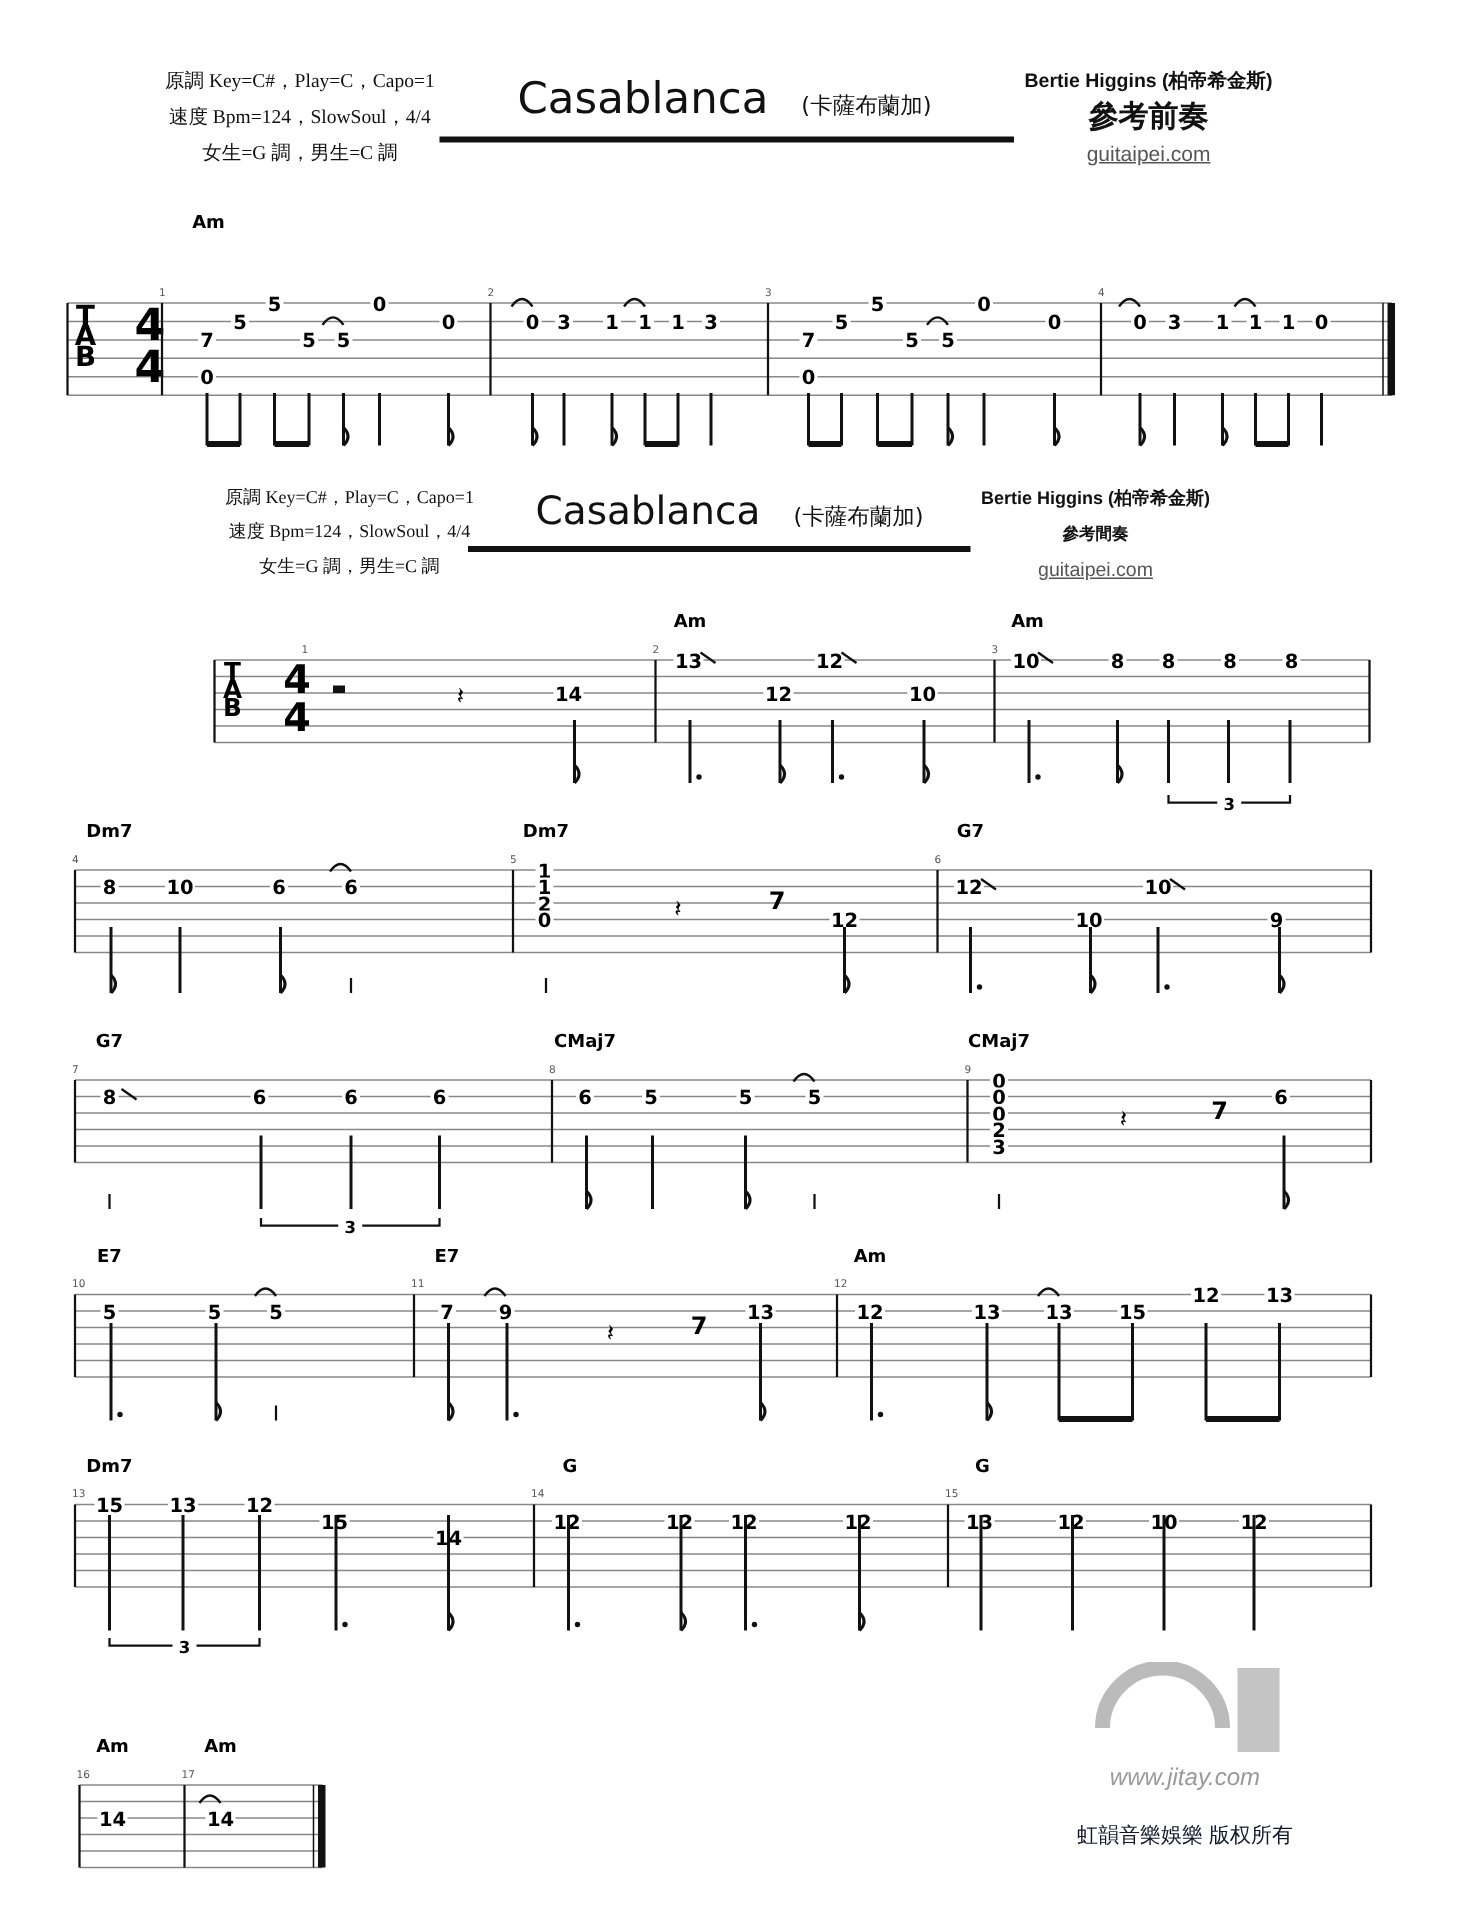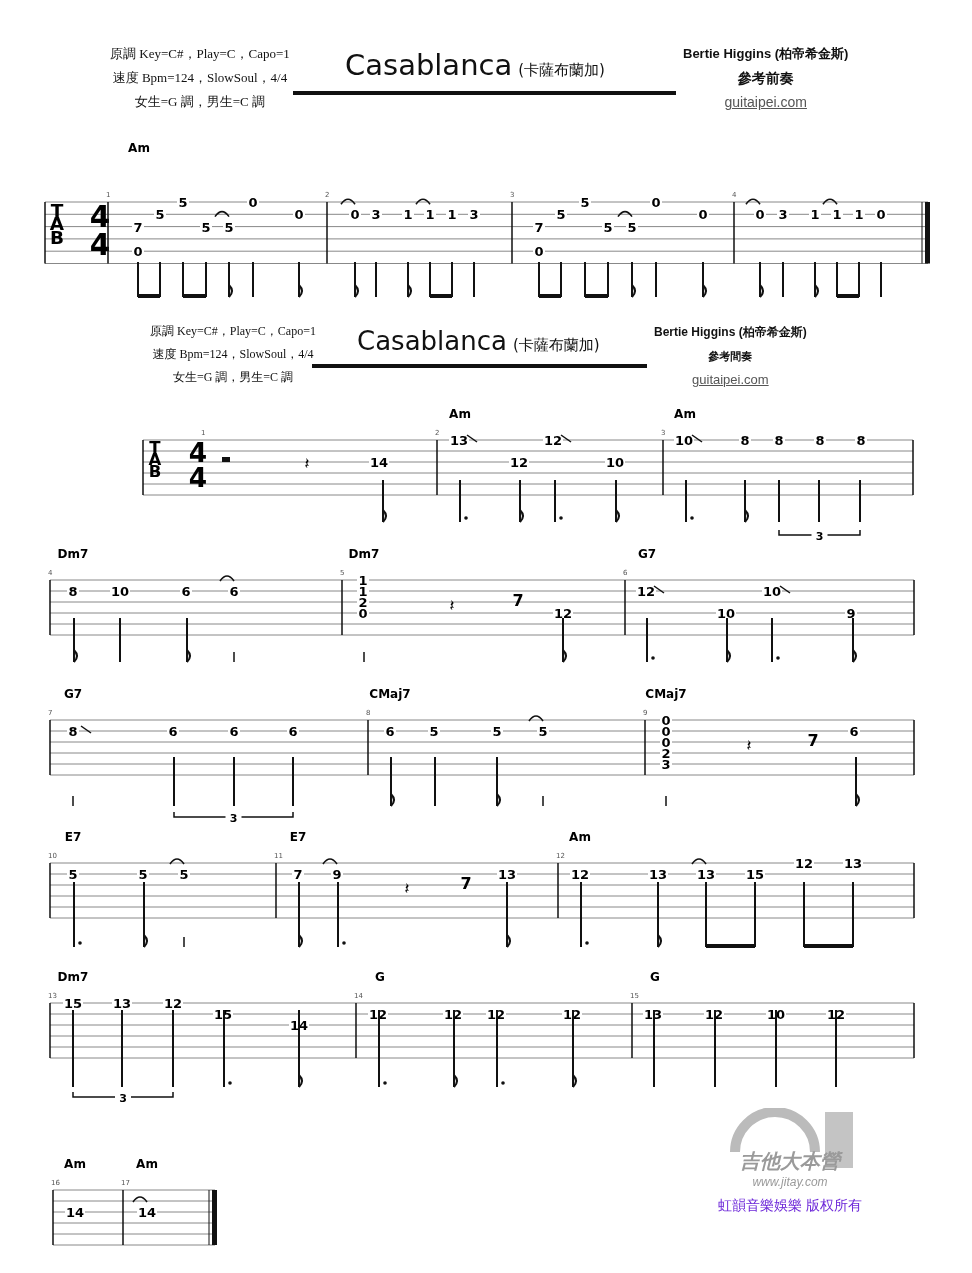--- a/index.html
+++ b/index.html
@@ -1,30 +1,30 @@
 <!DOCTYPE html>
 <html><head>
 <meta charset="utf-8">
 <style>
   html,body{margin:0;padding:0;background:#fff;}
   body{width:972px;height:1273px;position:relative;overflow:hidden;font-family:"Liberation Sans",sans-serif;color:#111;}
   .hdr{position:absolute;text-align:center;}
   .meta-line{font-family:"Liberation Serif",serif;font-size:13px;line-height:24px;white-space:nowrap;}
   .title{font-family:"DejaVu Sans",sans-serif;font-size:29px;white-space:nowrap;}
-  .title small{font-size:15px;margin-left:6px;}
+  .title small{font-size:15px;margin-left:22px;}
   .title-rule{position:absolute;height:4px;background:#111;}
   .right-col{font-size:13px;line-height:24px;white-space:nowrap;}
   .right-col .artist{font-weight:bold;}
-  .right-col .part{font-weight:bold;font-size:14px;}
+  .right-col .part{font-weight:bold;font-size:20px;}
   .right-col .site{color:#555;font-size:14px;text-decoration:underline;}
   svg.score{position:absolute;left:0;top:0;}
   .wm{position:absolute;text-align:center;}
   .wm .logo{font-style:italic;font-weight:bold;color:#9a9a9a;font-size:20px;}
-  .wm .url{font-style:italic;color:#9a9a9a;font-size:12px;}
-  .wm .copy{font-size:14px;color:#6d28d9;margin-top:8px;}
+  .wm .url{font-style:italic;color:#9a9a9a;font-size:16px;}
+  .wm .copy{font-size:14px;color:#0f172a;margin-top:20px;}
 </style>
 </head>
 <body>
 
 <div class="hdr" style="left:110px;top:42px;">
   <div class="meta-line">原調 Key=C#，Play=C，Capo=1</div>
   <div class="meta-line">速度 Bpm=124，SlowSoul，4/4</div>
   <div class="meta-line">女生=G 調，男生=C 調</div>
 </div>
 <div class="hdr title" style="left:345px;top:48px;">
@@ -517,16 +517,15 @@
     <rect x="137" y="1206" width="20" height="12" fill="#fff"></rect>
     <text x="147" y="1217" font-size="13" font-weight="bold" text-anchor="middle" font-family="DejaVu Sans, sans-serif">14</text>
     <path d="M133 1202 Q140 1192 147 1202" fill="none" stroke="#111" stroke-width="1.6"></path>
   </svg>
 
 <div class="wm" style="left:690px;top:1108px;width:200px;">
   <svg width="190" height="64">
     <path d="M40 44 A40 40 0 0 1 120 44" fill="none" stroke="#bbb" stroke-width="10"></path>
     <rect x="130" y="4" width="28" height="56" fill="#c4c4c4"></rect>
   </svg>
-  <div class="logo" style="margin-top:-28px;">吉他大本營</div>
   <div class="url">www.jitay.com</div>
   <div class="copy">虹韻音樂娛樂 版权所有</div>
 </div>
 
 </body></html>

